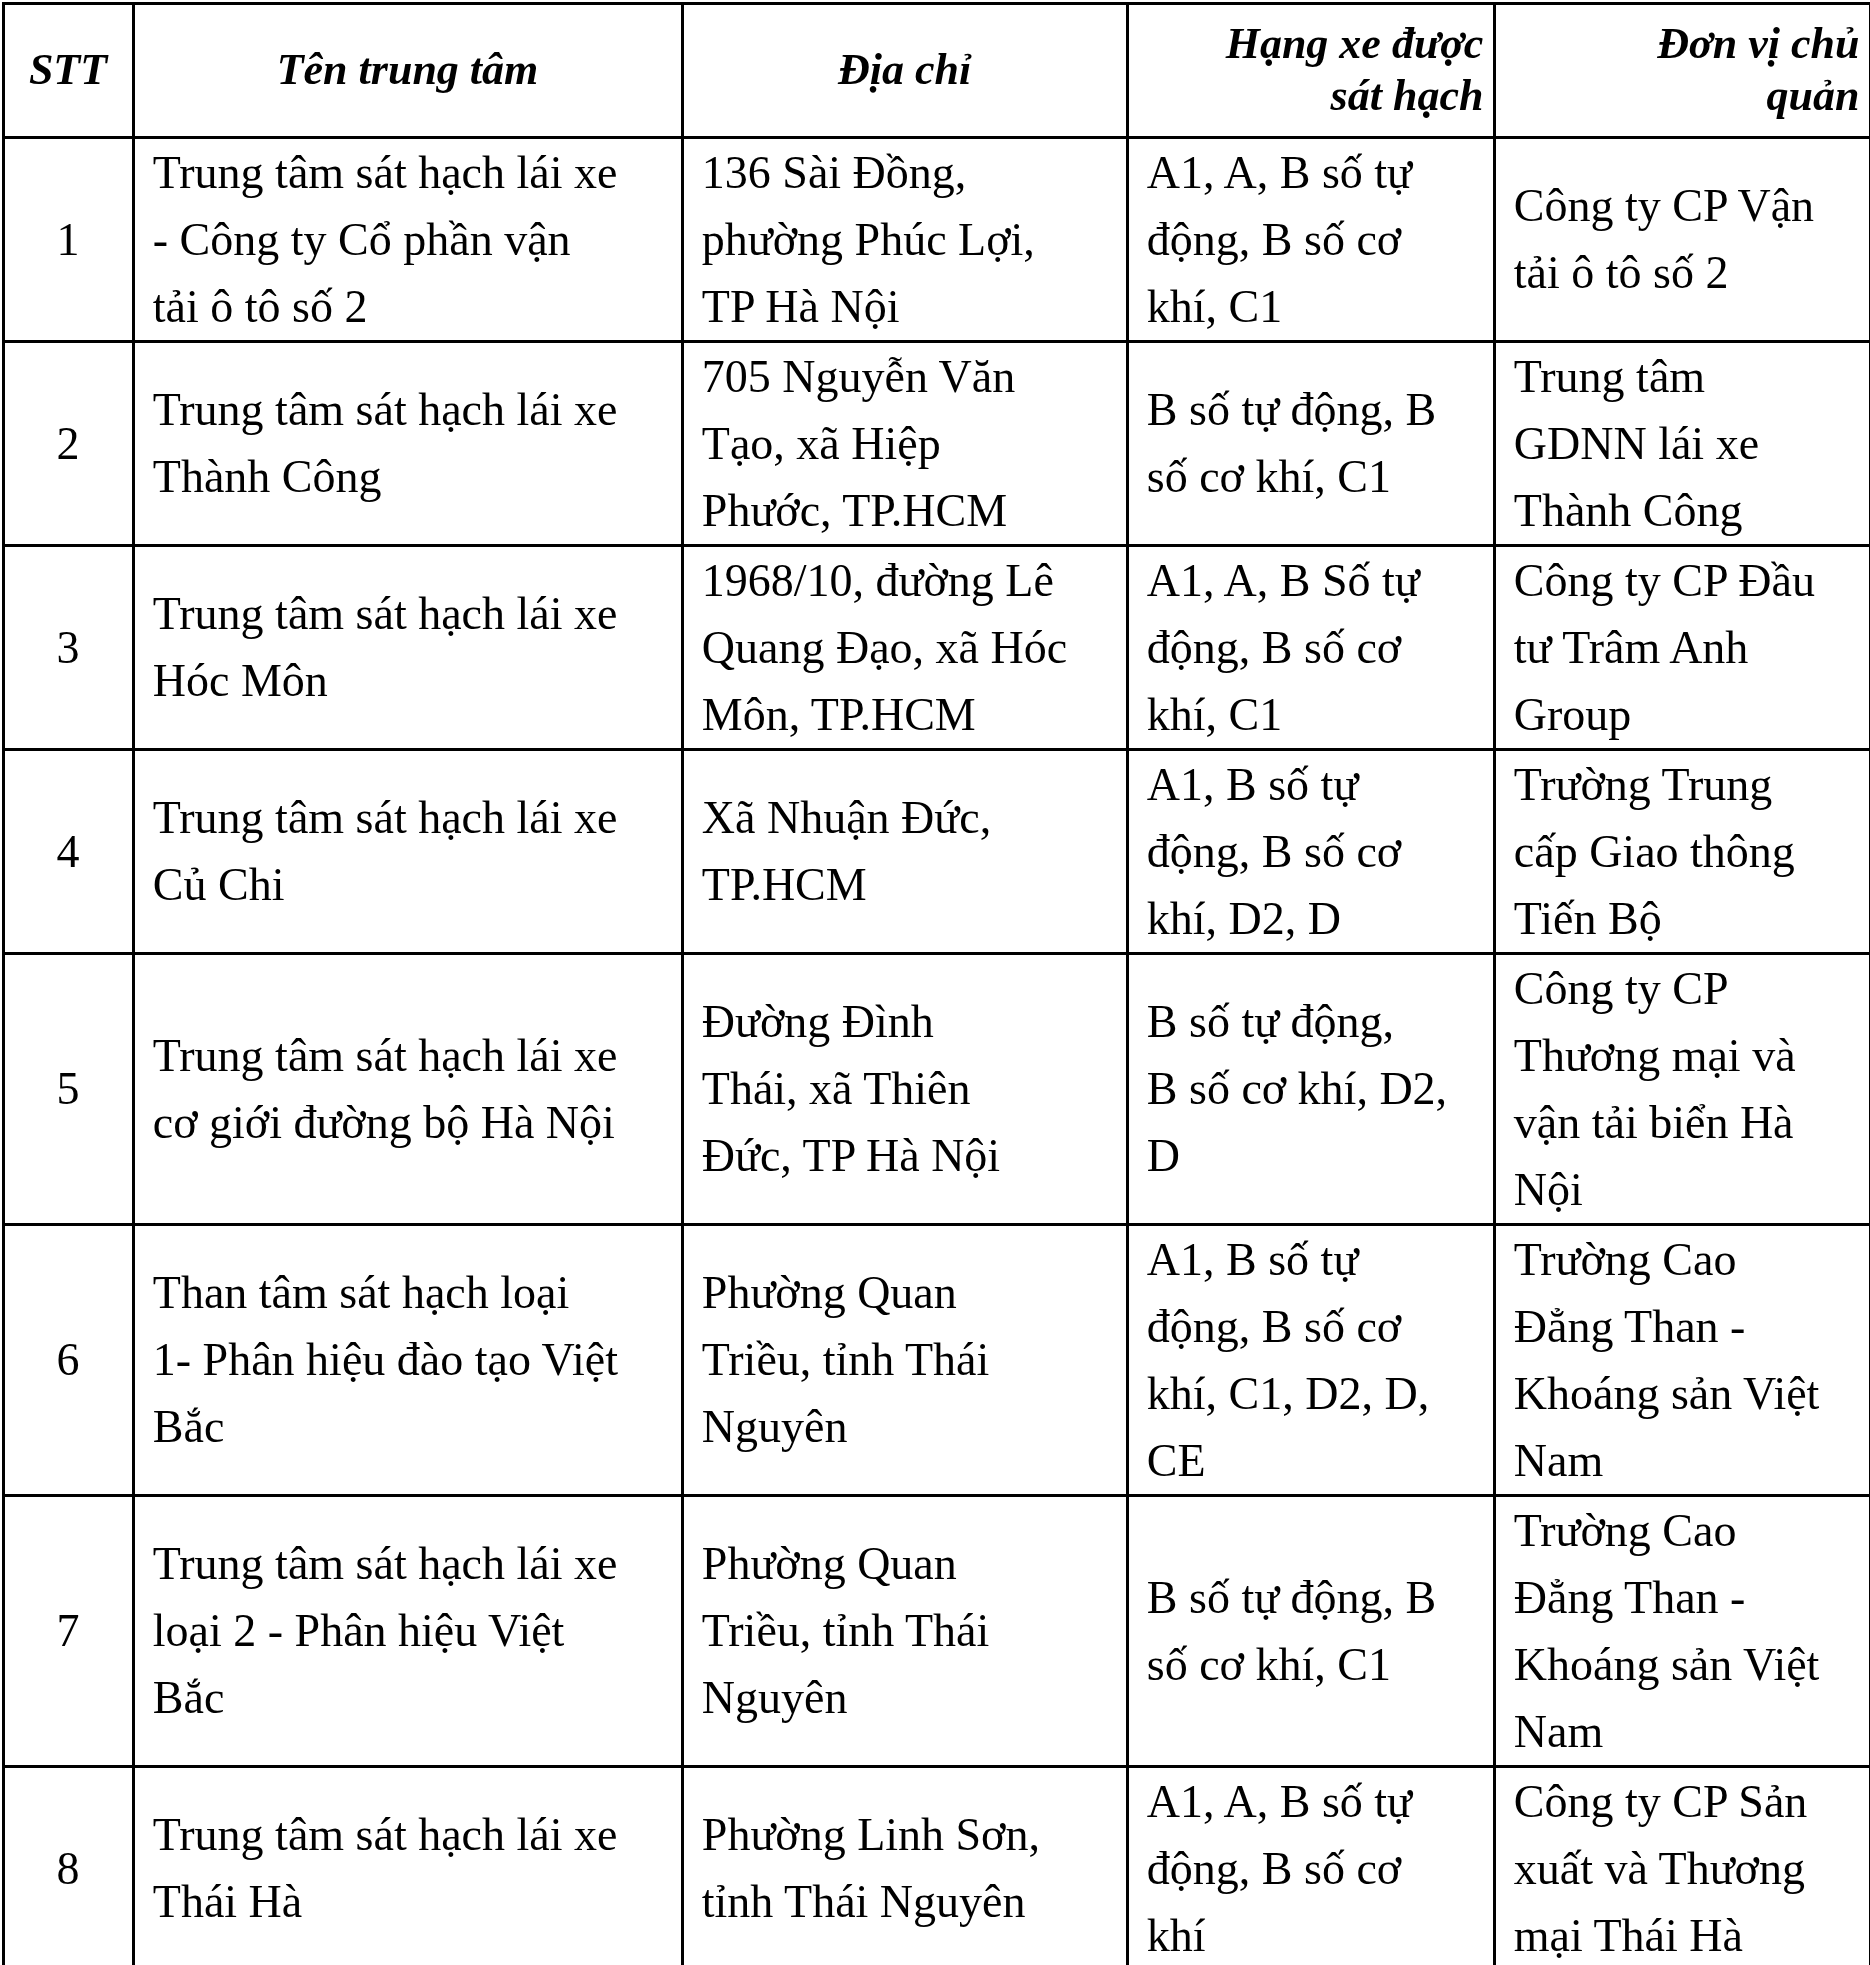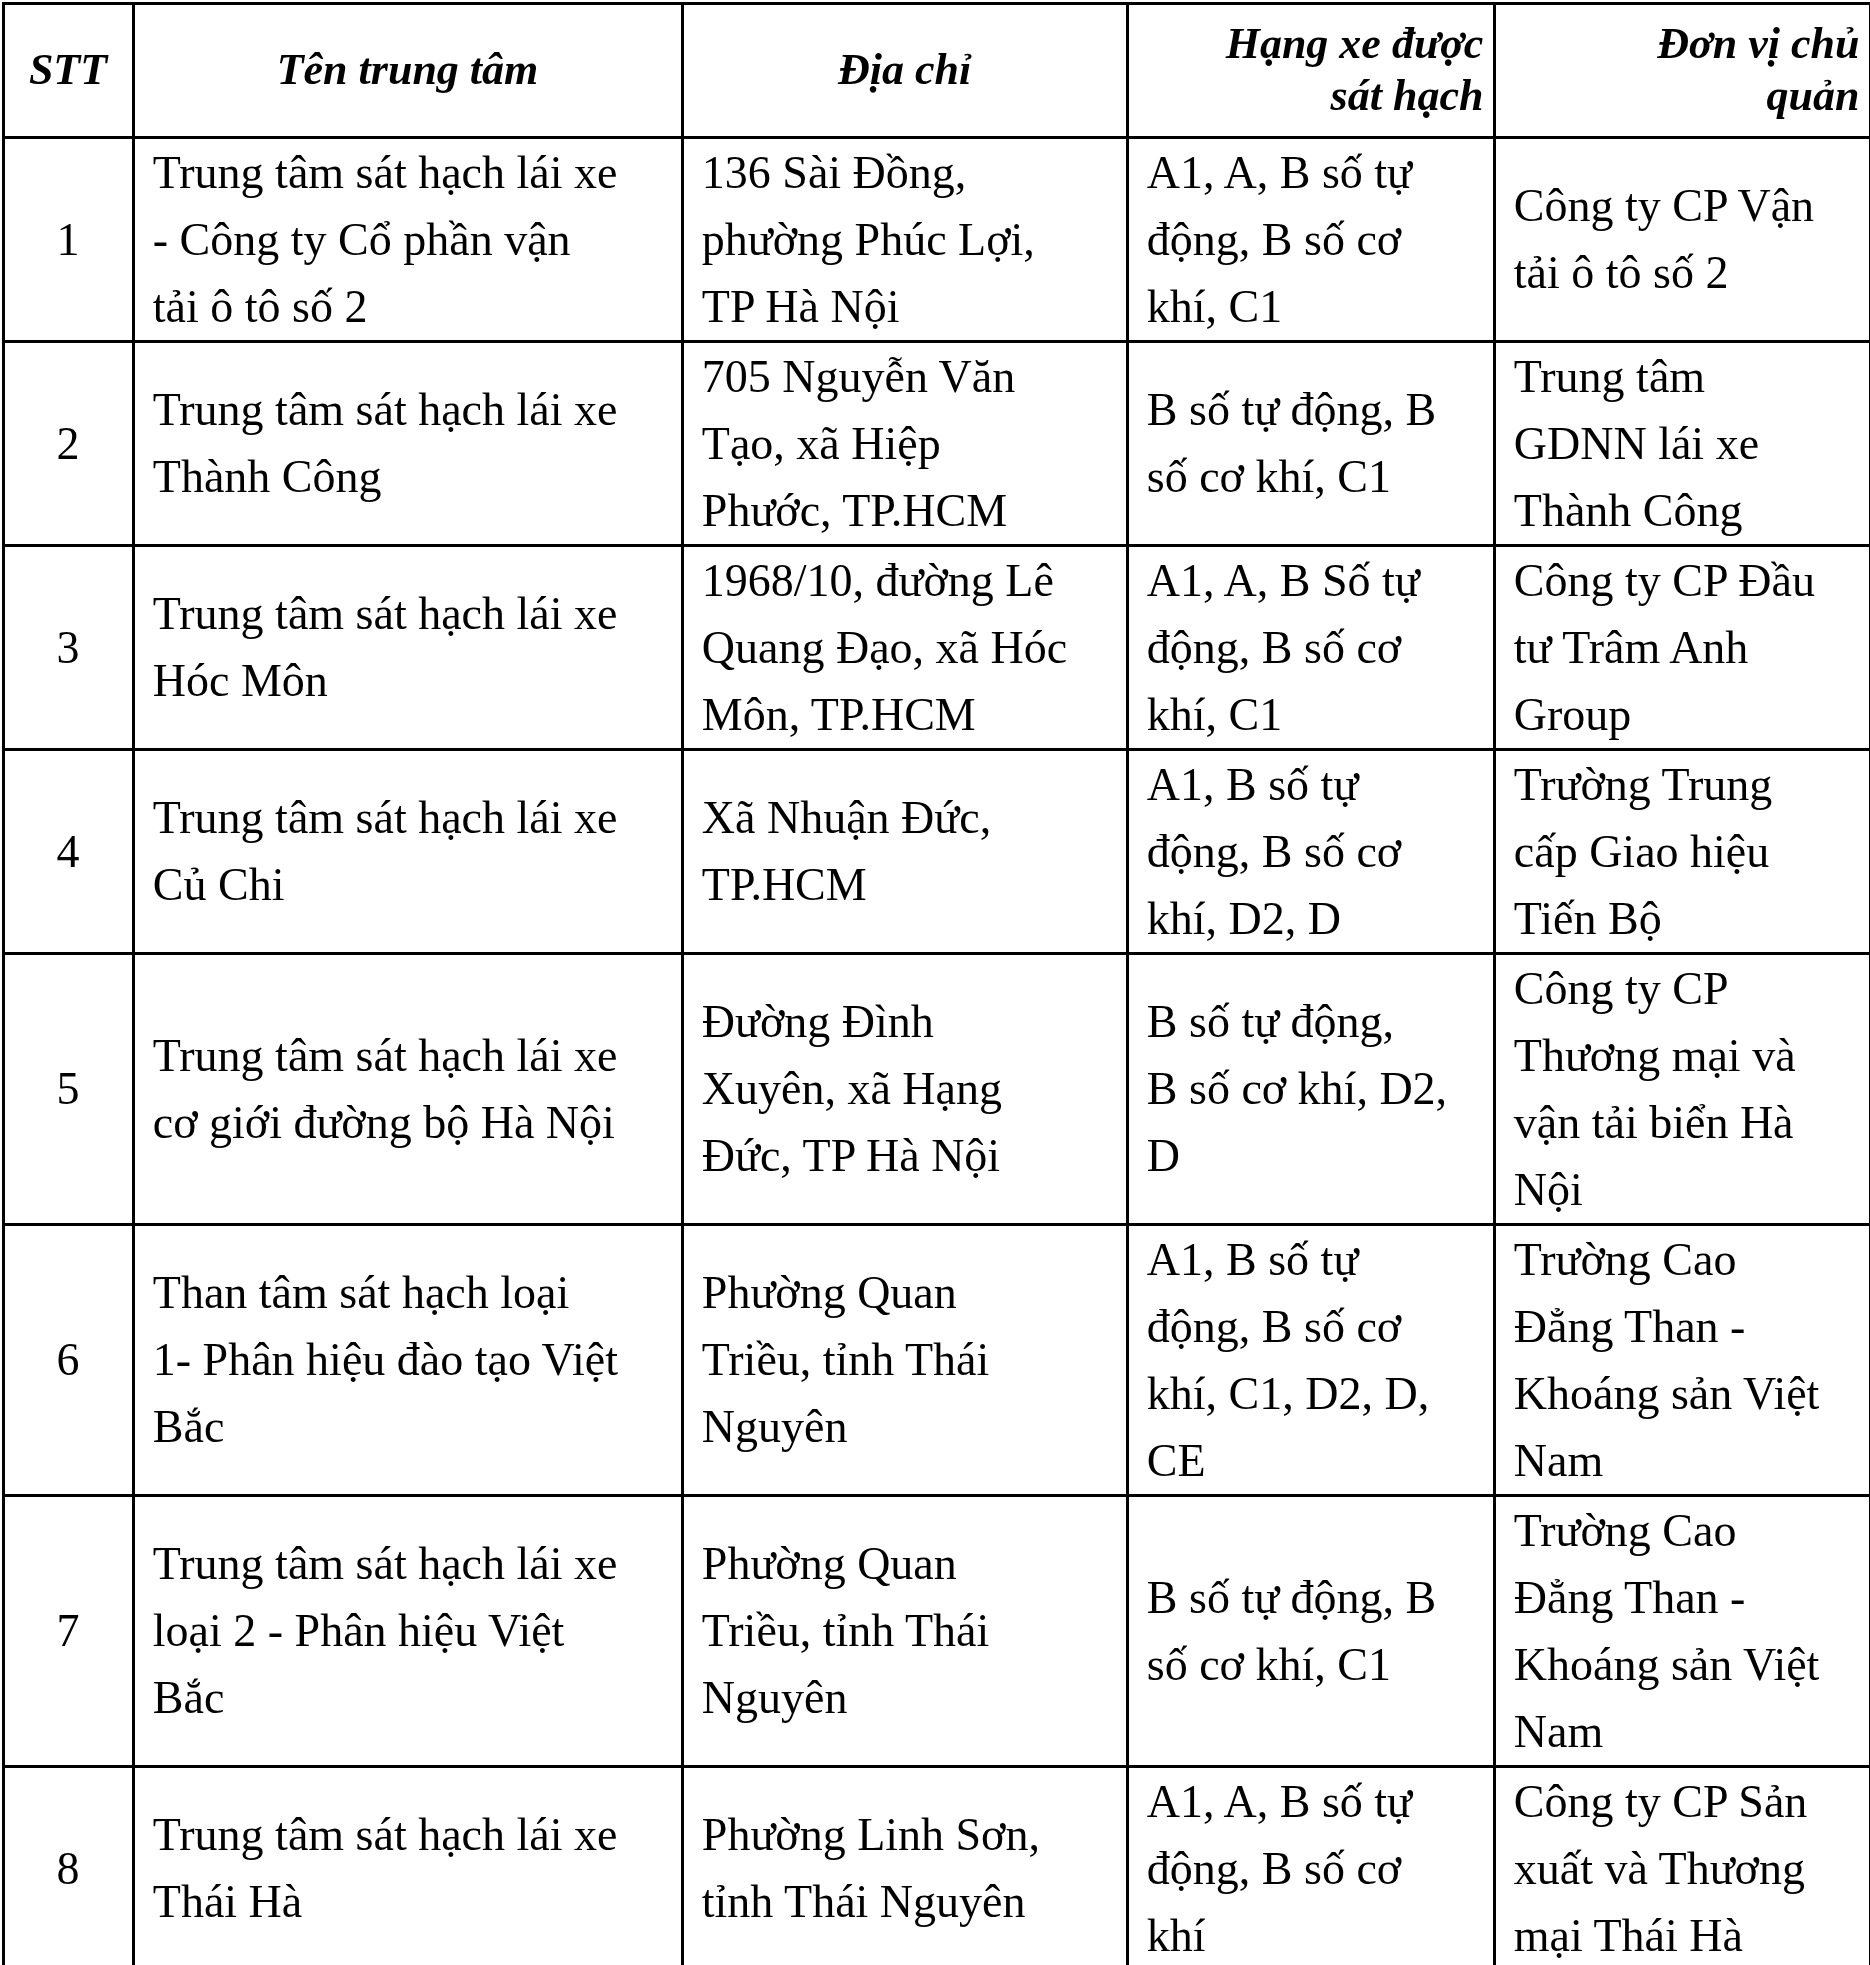--- a/index.html
+++ b/index.html
@@ -156,33 +156,33 @@
           <span class="ln">Xã Nhuận Đức,</span>
           <span class="ln">TP.HCM</span>
         </td>
         <td>
           <span class="ln">A1, B số tự</span>
           <span class="ln">động, B số cơ</span>
           <span class="ln">khí, D2, D</span>
         </td>
         <td>
           <span class="ln">Trường Trung</span>
-          <span class="ln">cấp Giao hiệu</span>
+          <span class="ln">cấp Giao thông</span>
           <span class="ln">Tiến Bộ</span>
         </td>
       </tr>
       <tr class="r5">
         <td class="stt"><span>5</span></td>
         <td>
           <span class="ln">Trung tâm sát hạch lái xe</span>
           <span class="ln">cơ giới đường bộ Hà Nội</span>
         </td>
         <td>
           <span class="ln">Đường Đình</span>
-          <span class="ln">Xuyên, xã Hạng</span>
+          <span class="ln">Thái, xã Thiên</span>
           <span class="ln">Đức, TP Hà Nội</span>
         </td>
         <td>
           <span class="ln">B  số tự động,</span>
           <span class="ln">B số cơ khí, D2,</span>
           <span class="ln">D</span>
         </td>
         <td>
           <span class="ln">Công ty CP</span>
           <span class="ln">Thương mại và</span>

